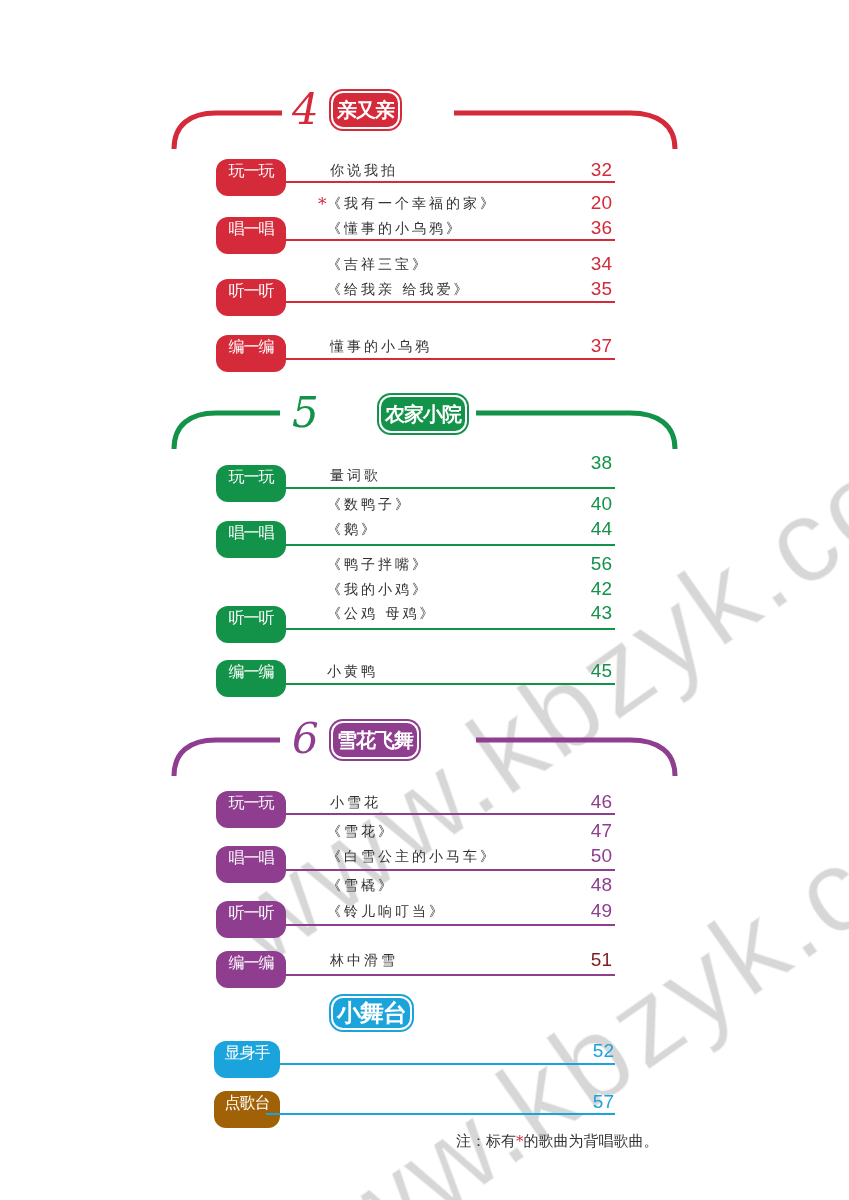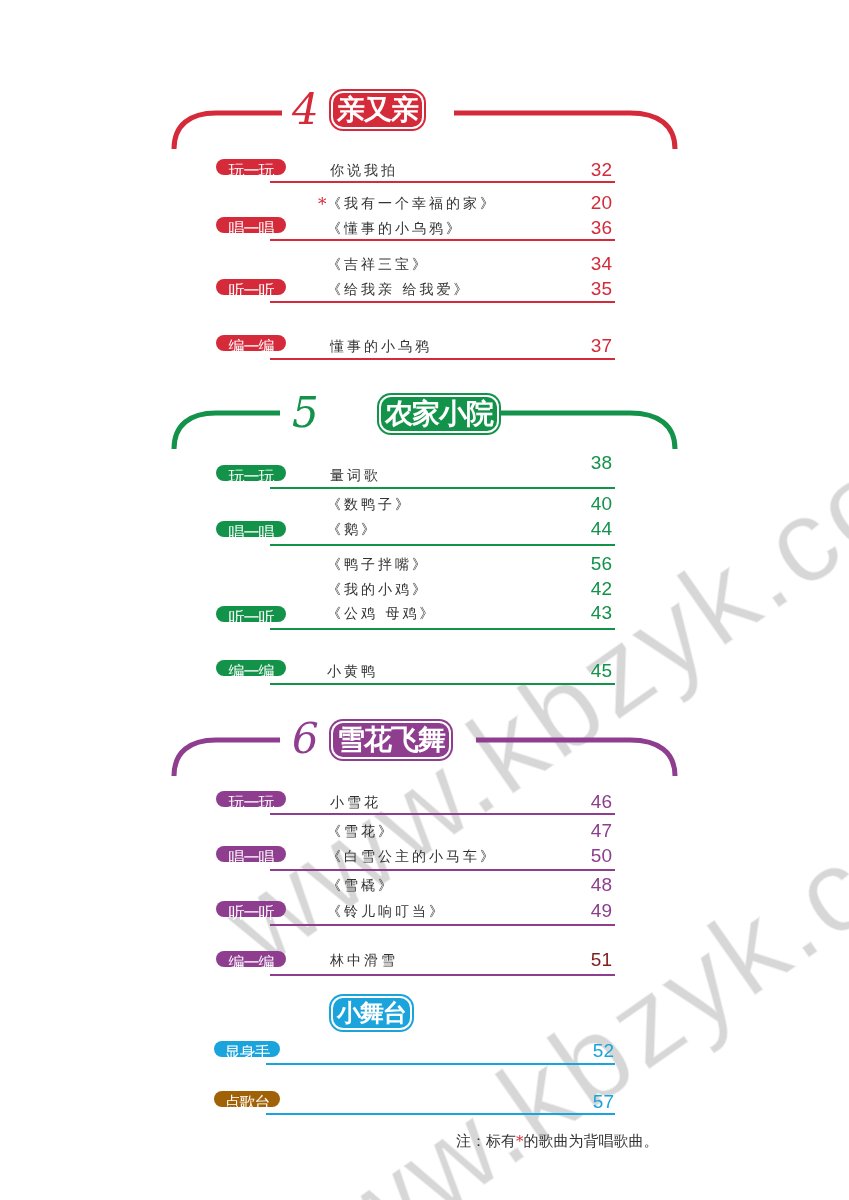--- a/index.html
+++ b/index.html
@@ -9,25 +9,25 @@
     font-family: "DejaVu Serif", "Liberation Serif", serif;
   }
   .abs { position: absolute; }
   .bracket { position: absolute; }
   .unit-num {
     position: absolute; font-family: "DejaVu Serif", "Liberation Serif", serif;
     font-style: italic; font-size: 42px; line-height: 42px;
   }
   .unit-title {
     position: absolute; font-family: "DejaVu Sans", "Liberation Sans", sans-serif;
-    font-weight: bold; font-size: 28px; line-height: 34px; color: #fff;
+    font-weight: bold; font-size: 20px; line-height: 34px; color: #fff;
     padding: 0 4px; letter-spacing: -1px;
   }
   .badge {
-    position: absolute; width: 70px; height: 16px; border-radius: 12px;
+    position: absolute; width: 70px; height: 37px; border-radius: 12px;
     color: #fff; font-family: "DejaVu Sans", "Liberation Sans", sans-serif;
     font-size: 16px; line-height: 23px; text-align: center; letter-spacing: -1px;
   }
   .rule { position: absolute; height: 2px; }
   .entry {
     position: absolute; font-size: 14px; line-height: 22px; color: #333;
     letter-spacing: 3px; white-space: nowrap;
   }
   .page {
     position: absolute; font-family: "Liberation Sans", "DejaVu Sans", sans-serif;

